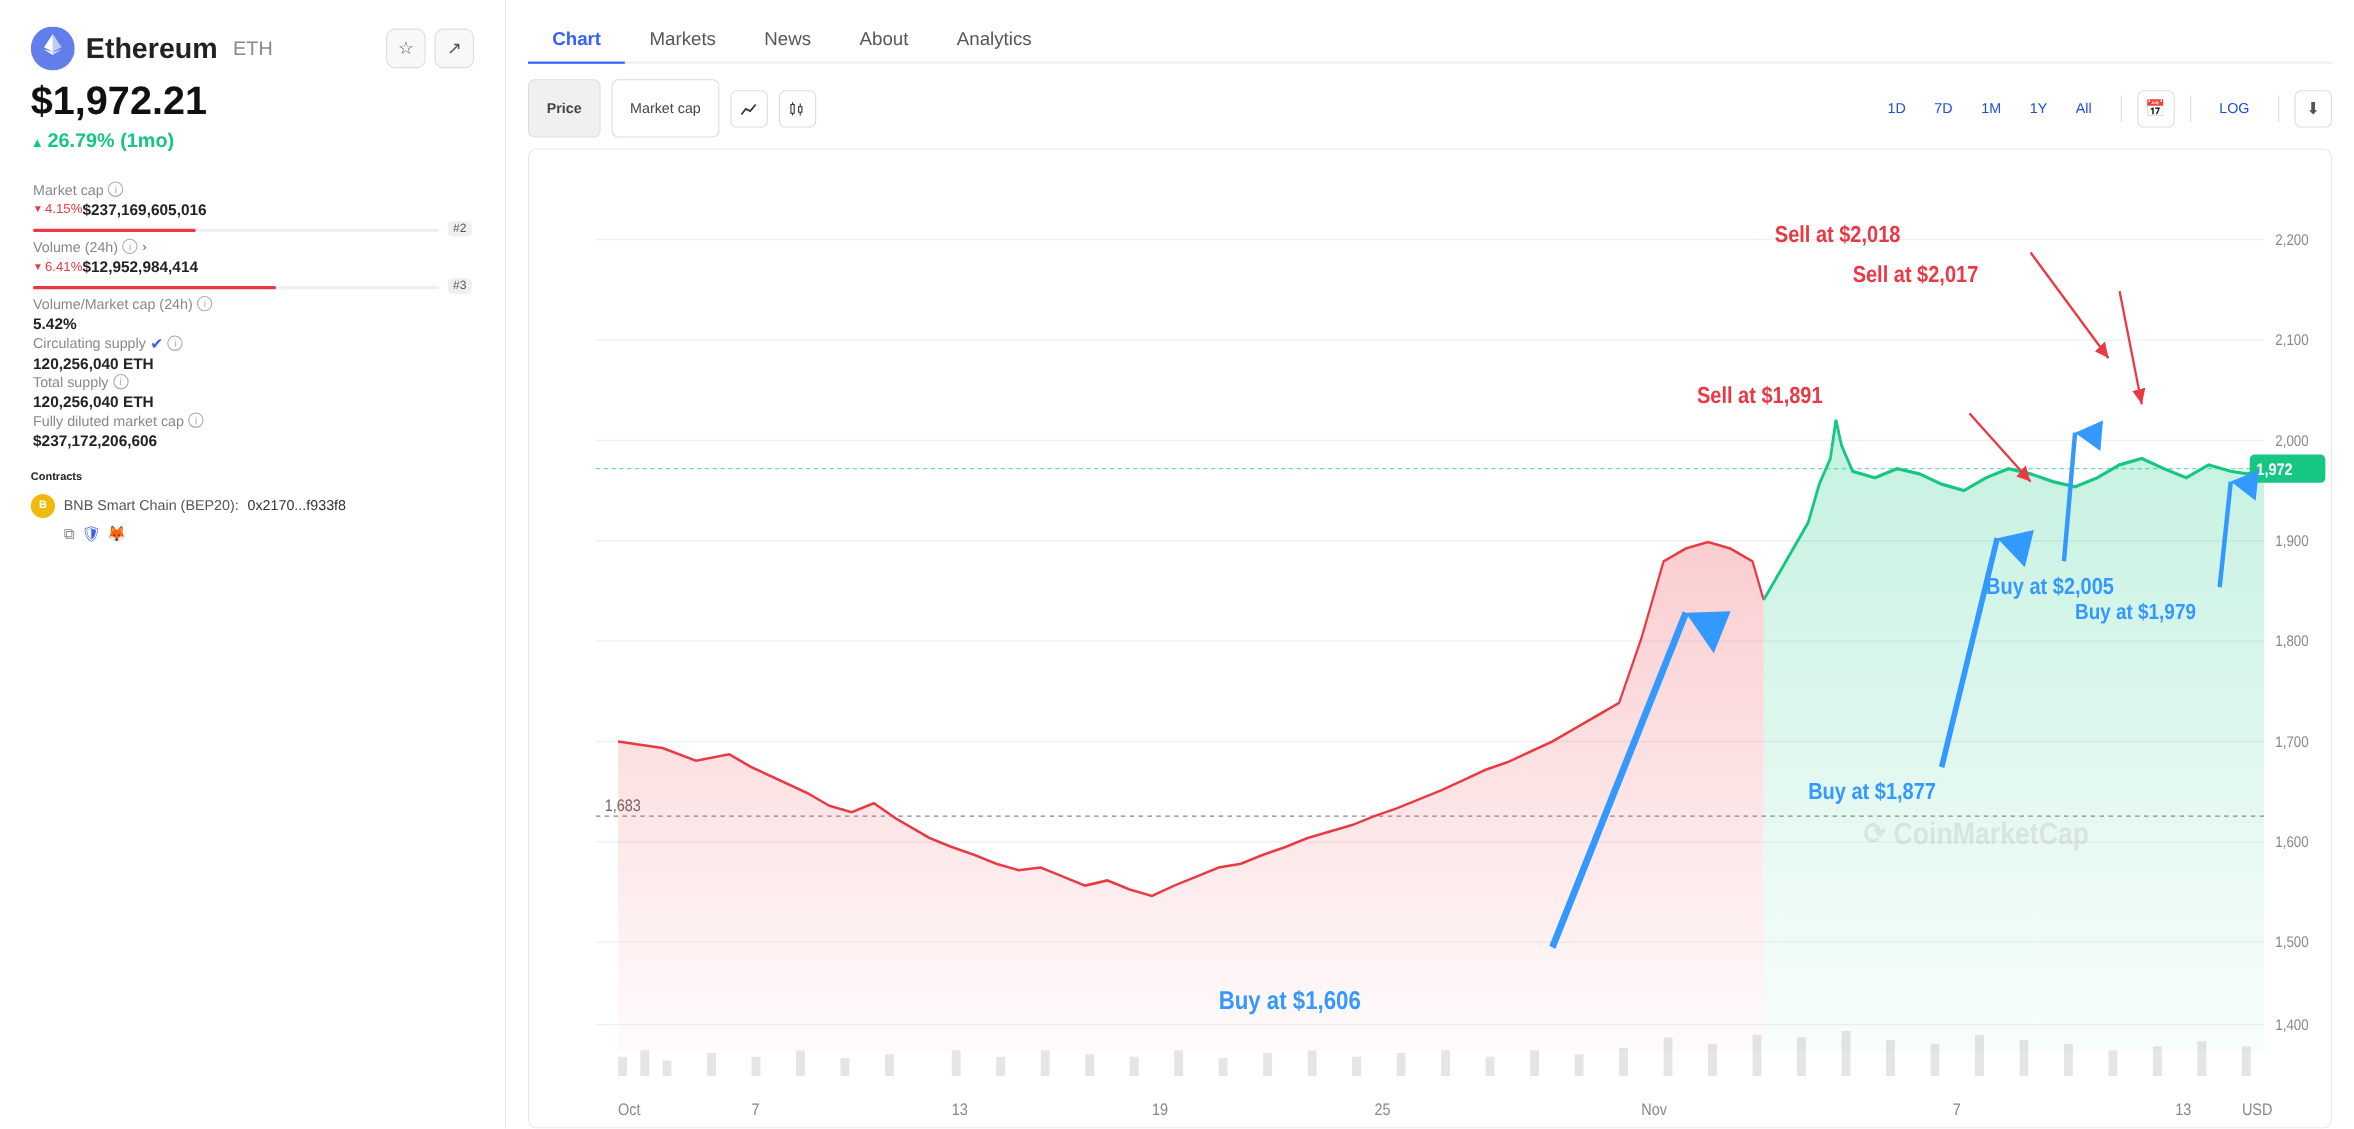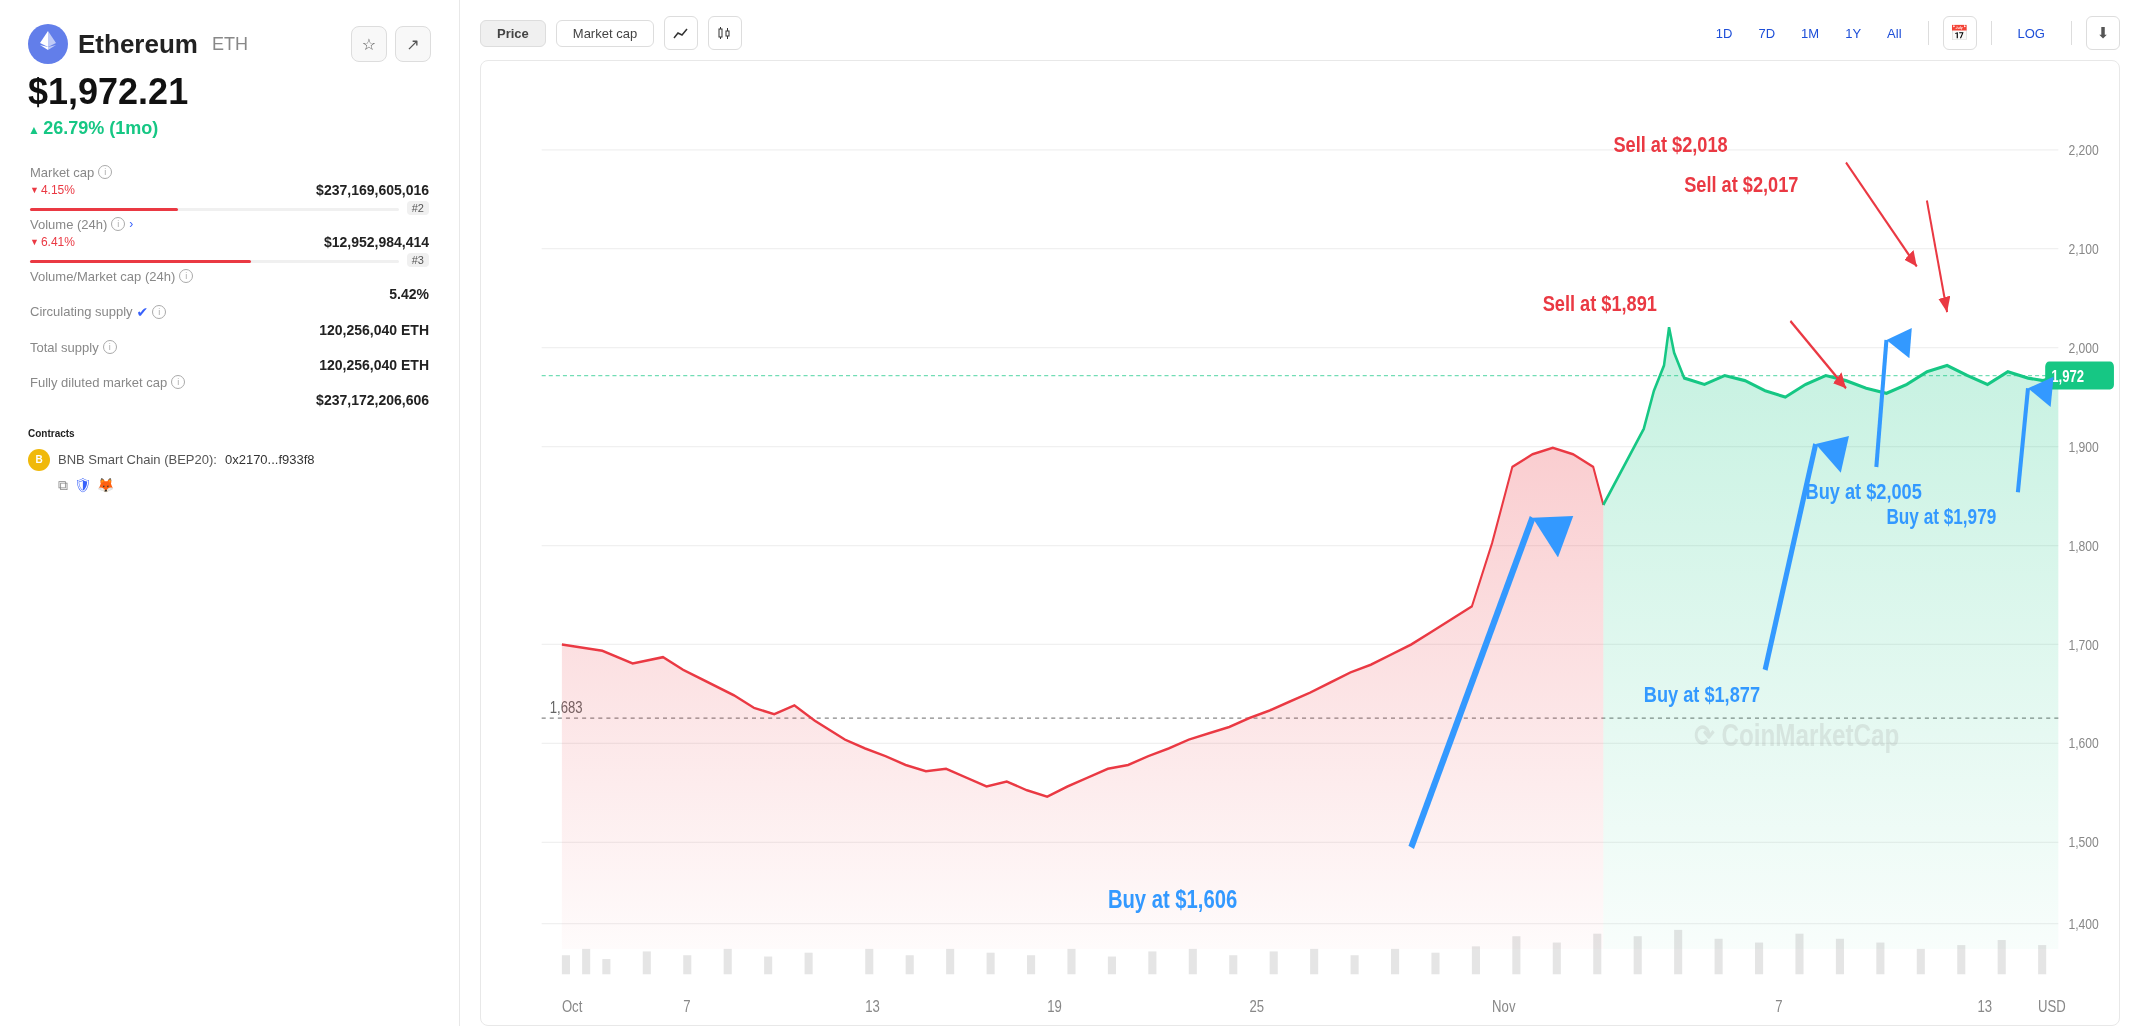--- a/index.html
+++ b/index.html
@@ -78,21 +78,20 @@
       border: 1px solid #aaa;
       border-radius: 50%;
       display: inline-flex; align-items: center; justify-content: center;
       font-size: 9px;
       color: #aaa;
       cursor: pointer;
     }
     .stat-value-row {
       display: flex;
       align-items: center;
-      justify-content: space-between;
     }
     .stat-value {
       font-size: 14px;
       font-weight: 600;
       color: #222;
     }
     .stat-change {
       font-size: 12px;
       color: #ea3943;
       display: flex; align-items: center; gap: 2px;
@@ -179,21 +178,21 @@
       border-bottom-color: #3861fb;
       font-weight: 700;
     }
     .chart-controls {
       display: flex;
       align-items: center;
       gap: 10px;
       margin-bottom: 10px;
     }
     .ctrl-btn {
-      padding: 5px 16px;
+      padding: 18px 16px;
       border: 1px solid #ddd;
       border-radius: 6px;
       font-size: 13px;
       color: #444;
       cursor: pointer;
       background: #fff;
     }
     .ctrl-btn.active {
       background: #f0f0f0;
       font-weight: 600;
@@ -376,20 +375,27 @@
     <div class="contract-copy-icons">
       <span style="cursor:pointer;font-size:14px;color:#888;">⧉</span>
       <span style="cursor:pointer;font-size:14px;color:#3861fb;">🛡</span>
       <span style="cursor:pointer;font-size:14px;">🦊</span>
     </div>
   </div>
 </div>
 
 <div class="chart-area">
 
+  <div class="chart-tabs">
+    <div class="chart-tab active">Chart</div>
+    <div class="chart-tab">Markets</div>
+    <div class="chart-tab">News</div>
+    <div class="chart-tab">About</div>
+    <div class="chart-tab">Analytics</div>
+  </div>
 
   <div class="chart-controls">
     <button class="ctrl-btn active">Price</button>
     <button class="ctrl-btn">Market cap</button>
     <div class="ctrl-icon-btn">
       <svg width="16" height="14" viewBox="0 0 16 14" fill="none">
         <polyline points="1,12 5,7 9,9 14,3" stroke="#333" stroke-width="1.5" fill="none"></polyline>
       </svg>
     </div>
     <div class="ctrl-icon-btn">

